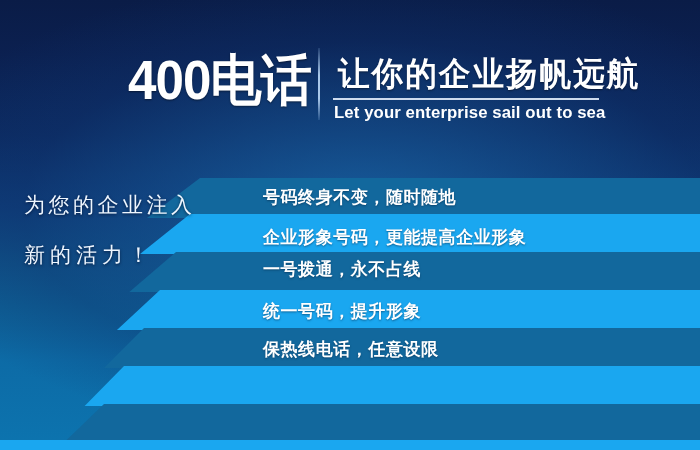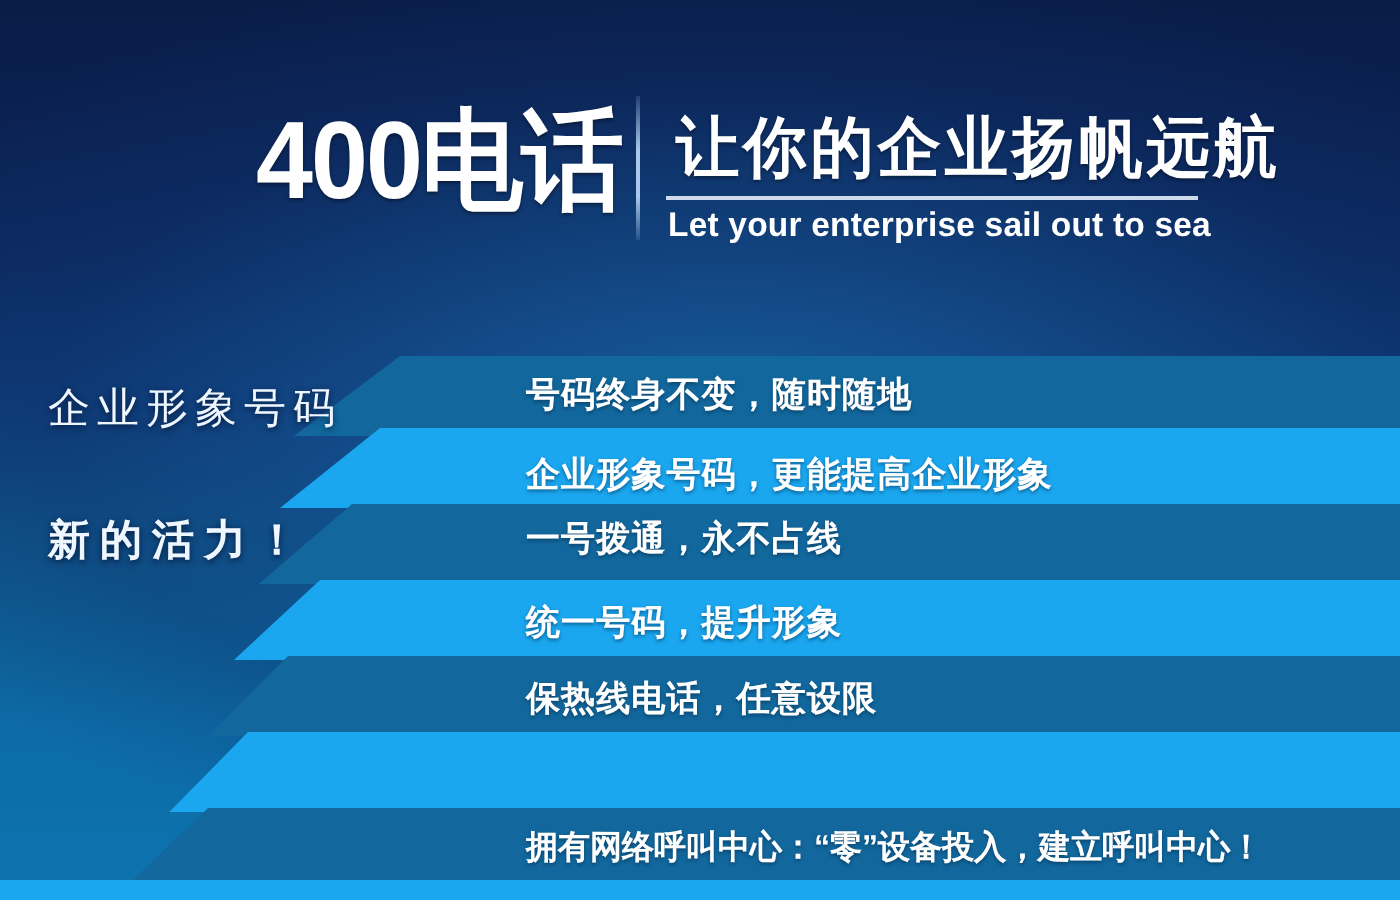--- a/index.html
+++ b/index.html
@@ -65,21 +65,21 @@
     transform:scaleX(.985);transform-origin:left center;
   }
 
   
   #lead{position:absolute;left:24px;top:192px;width:215px;z-index:6;}
   .lead-line{
     font-size:21px;line-height:26px;color:#eef6ff;font-weight:normal;
     letter-spacing:3.5px;white-space:nowrap;
     text-shadow:0 1px 3px rgba(2,14,40,.75);
   }
-  .lead-line.l2{margin-top:40px;letter-spacing:5px;font-weight:bold;}
+  .lead-line.l2{margin-top:24px;letter-spacing:5px;}
 
   
   #features{position:absolute;left:0;top:178px;width:700px;height:316px;z-index:7;}
   .feat{
     position:absolute;left:263px;height:38px;display:flex;align-items:center;
     white-space:nowrap;
   }
   .feat span{
     font-size:17.5px;font-weight:bold;color:#ffffff;letter-spacing:.6px;
     transform:scaleX(.97);transform-origin:left center;
@@ -106,38 +106,35 @@
 
   <div id="header">
     <div id="logo-400">400电话</div>
     <div id="divider"></div>
     <div id="slogan-cn">让你的企业扬帆远航</div>
     <div id="slogan-rule"></div>
     <div id="slogan-en">Let your enterprise sail out to sea</div>
   </div>
 
   <div id="lead">
-    <div class="lead-line l1">企业形象号码</div>
+    <div class="lead-line l1">为您的企业注入</div>
     <div class="lead-line l2">新的活力！</div>
   </div>
 
   <div id="features">
     <div class="feat" style="top:0px;">
         <span>号码终身不变，随时随地</span>
       </div>
     <div class="feat" style="top:40px;">
         <span>企业形象号码，更能提高企业形象</span>
       </div>
     <div class="feat" style="top:72px;">
         <span>一号拨通，永不占线</span>
       </div>
     <div class="feat" style="top:114px;">
         <span>统一号码，提升形象</span>
       </div>
     <div class="feat" style="top:152px;text-align:right;">
         <span>保热线电话，任意设限</span>
       </div>
-    <div class="feat last" style="top:227px;">
-        <span>拥有网络呼叫中心：“零”设备投入，建立呼叫中心！</span>
-      </div>
   </div>
 
 </div>
 
 </body></html>

